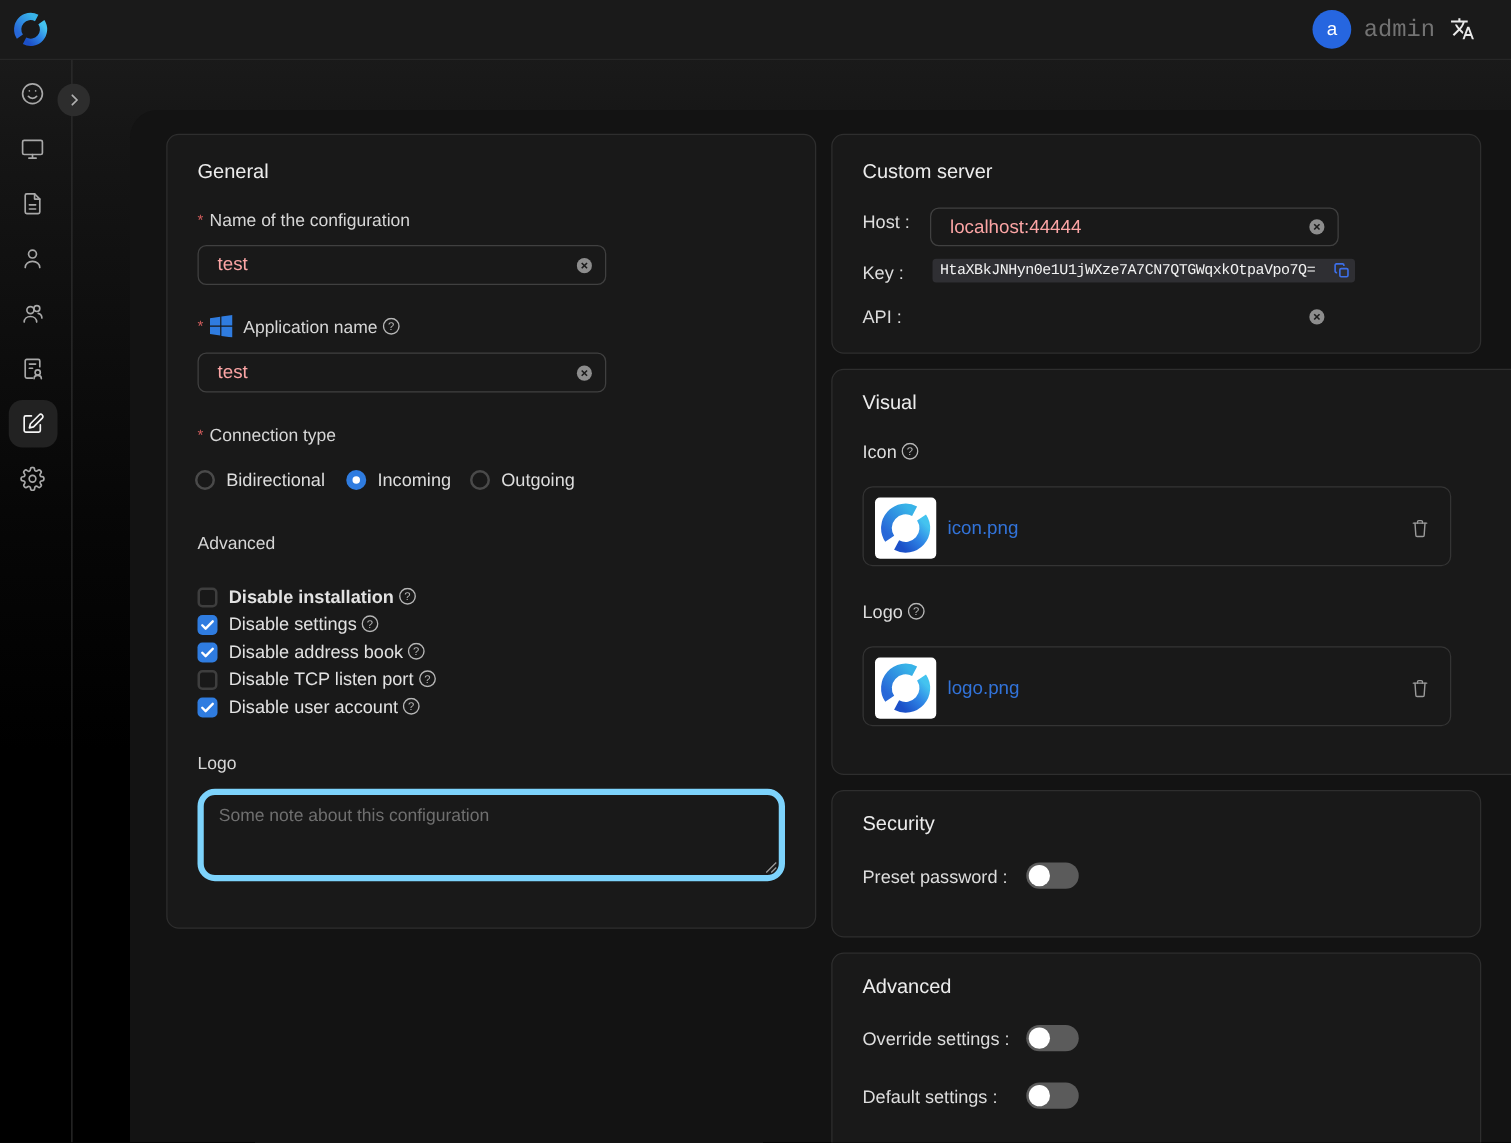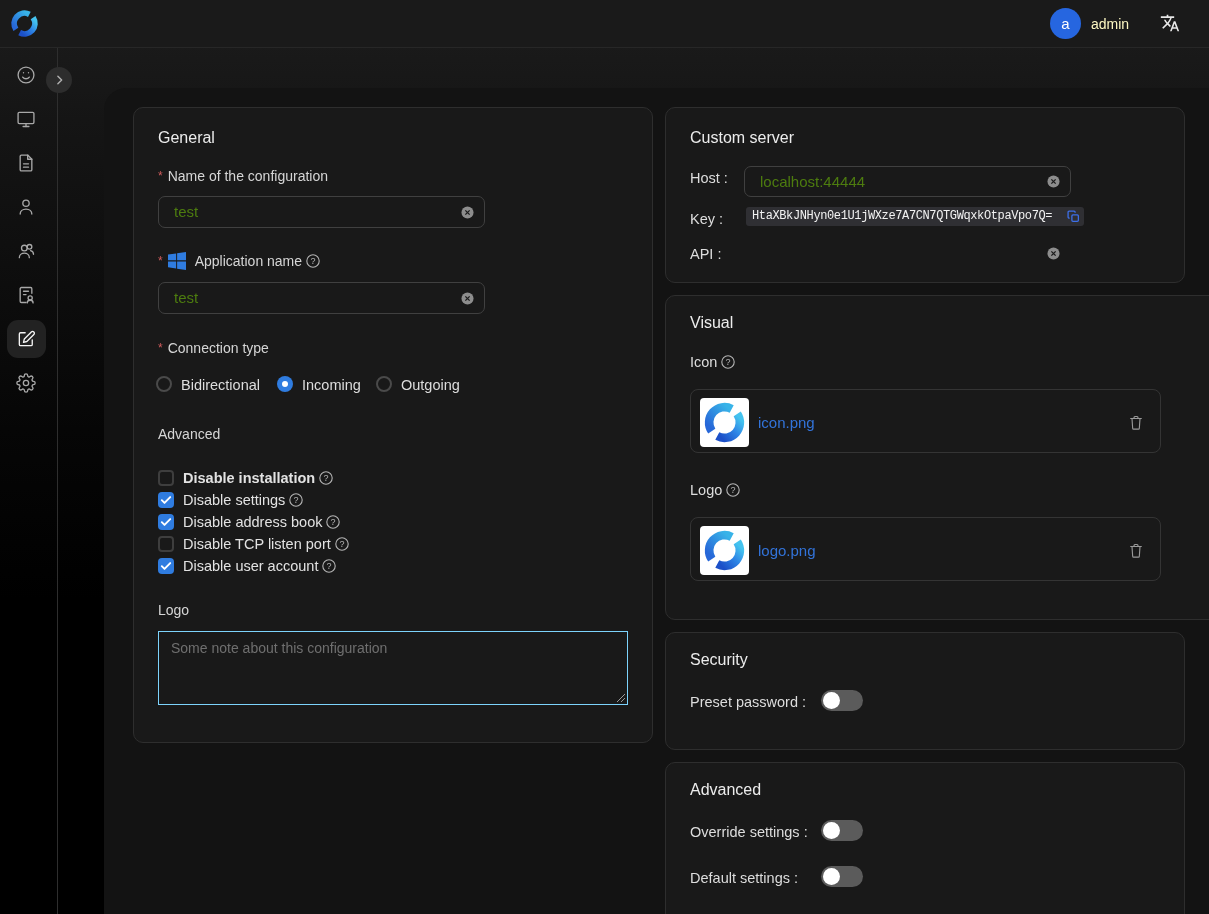--- a/index.html
+++ b/index.html
@@ -2,33 +2,33 @@
 <html><head>
 <meta charset="utf-8">
 <style>
 * { margin:0; padding:0; box-sizing:border-box; }
 html,body { width:1209px; height:914px; overflow:hidden; background:#000; font-family:"Liberation Sans", sans-serif; }
 #page { position:relative; width:1209px; height:914px; background:linear-gradient(180deg,#1d1d1d 0px,#151515 120px,#060606 430px,#000 600px); }
 
 #header { position:absolute; left:0; top:0; width:1209px; height:48px; background:#1a1a1a; border-bottom:1px solid #272727; z-index:5; }
 #htitle { position:absolute; left:46px; top:0; line-height:48px; font-size:18px; font-weight:bold; color:#f2f2f2; }
 #avatar { position:absolute; left:1050px; top:8px; width:31px; height:31px; border-radius:50%; background:#2666e0; color:#fff; font-size:15px; text-align:center; line-height:31px; }
-#adminname { position:absolute; left:1091px; top:0; line-height:48px; font-size:14px; color:#fef9c3; }
+#adminname { position:absolute; left:1091px; top:0; line-height:48px; font-size:19px; color:#737373;font-family:Liberation Mono, monospace; }
 
 #sidebar { position:absolute; left:0; top:48px; width:58px; height:866px; border-right:1px solid #2e2e2e; }
 .sbicon { position:absolute; left:16px; width:20px; height:20px; color:#a8a8a8; }
 #sbsel { position:absolute; left:7px; top:272px; width:39px; height:38px; border-radius:11px; background:#222222; }
 #expander { position:absolute; left:46px; top:67px; width:26px; height:26px; border-radius:50%; background:#2d2d2d; z-index:6; color:#b0b0b0; }
 
 #panel { position:absolute; left:104px; top:88px; width:1105px; height:826px; background:#131313; border-top-left-radius:22px; }
 .card { position:absolute; background:#191919; border:1px solid #2e2e2e; border-radius:10px; }
 .ctitle { position:absolute; left:24px; font-size:16px; color:#ececec; }
 .flabel { position:absolute; font-size:14px; color:#d6d6d6; }
 .req { color:#d05c5c; font-size:12px; margin-right:5px; vertical-align:1px; }
-.tinput { position:absolute; border:1px solid #404040; border-radius:7px; font-size:15px; color:#4d7c0f; line-height:30px; padding-left:15px; }
+.tinput { position:absolute; border:1px solid #404040; border-radius:7px; font-size:15px; color:#fca5a5; line-height:30px; padding-left:15px; }
 .clearbtn { position:absolute; width:13px; height:13px; }
 .rlabel { position:absolute; font-size:14.5px; color:#dddddd; }
 .qm { display:inline-block; }
 .link { color:#3273d9; font-size:15px; }
 .toggle { position:absolute; width:42px; height:21px; border-radius:11px; background:#5b5b5b; }
 .toggle .knob { position:absolute; left:2px; top:2px; width:17px; height:17px; border-radius:50%; background:#fff; }
 .filebox { position:absolute; left:24px; width:471px; height:64px; border:1px solid #343434; border-radius:8px; }
 .thumb { position:absolute; left:9px; top:8px; width:49px; height:49px; background:#fff; border-radius:4px; }
 .cb { position:absolute; left:0; width:16px; height:16px; border-radius:4px; }
 .cb.off { border:2px solid #3e3e3e; }
@@ -170,21 +170,21 @@
           <text x="7" y="10" text-anchor="middle" font-size="9" fill="#b5b5b5" font-family="Liberation Sans">?</text>
         </svg></div>
     <div class="cb on" style="left:24px; top:450px"><svg width="16" height="16" viewBox="0 0 16 16">
           <path d="M3.8 8.2l2.7 2.7 5.7-5.8" fill="none" stroke="#fff" stroke-width="1.9" stroke-linecap="round" stroke-linejoin="round"></path>
         </svg></div>
     <div class="cblabel" style="top:450px">Disable user account <svg class="qm" width="14" height="14" viewBox="0 0 14 14" style="vertical-align:-2px">
           <circle cx="7" cy="7" r="6.2" fill="none" stroke="#b5b5b5" stroke-width="1.1"></circle>
           <text x="7" y="10" text-anchor="middle" font-size="9" fill="#b5b5b5" font-family="Liberation Sans">?</text>
         </svg></div>
     <div class="flabel" style="left:24px; top:494px">Logo</div>
-    <div style="position:absolute; left:24px; top:523px; width:470px; height:74px; border:1px solid #7dd3fc; border-radius:0;">
+    <div style="position:absolute; left:24px; top:523px; width:470px; height:74px; border:5px solid #7dd3fc; border-radius:14px;">
       <div style="position:absolute; left:12px; top:8px; font-size:14px; color:#6f6f6f;">Some note about this configuration</div>
       <svg style="position:absolute; right:1px; bottom:1px" width="10" height="10" viewBox="0 0 10 10">
           <path d="M9 1L1 9M9 5L5 9" stroke="#9a9a9a" stroke-width="1"></path>
         </svg>
     </div>
   </div>
 
   <div class="card" id="cardCS" style="left:665px; top:107px; width:520px; height:176px;">
     <div class="ctitle" style="top:21px">Custom server</div>
     <div class="rlabel" style="left:24px; top:62px">Host :</div>

